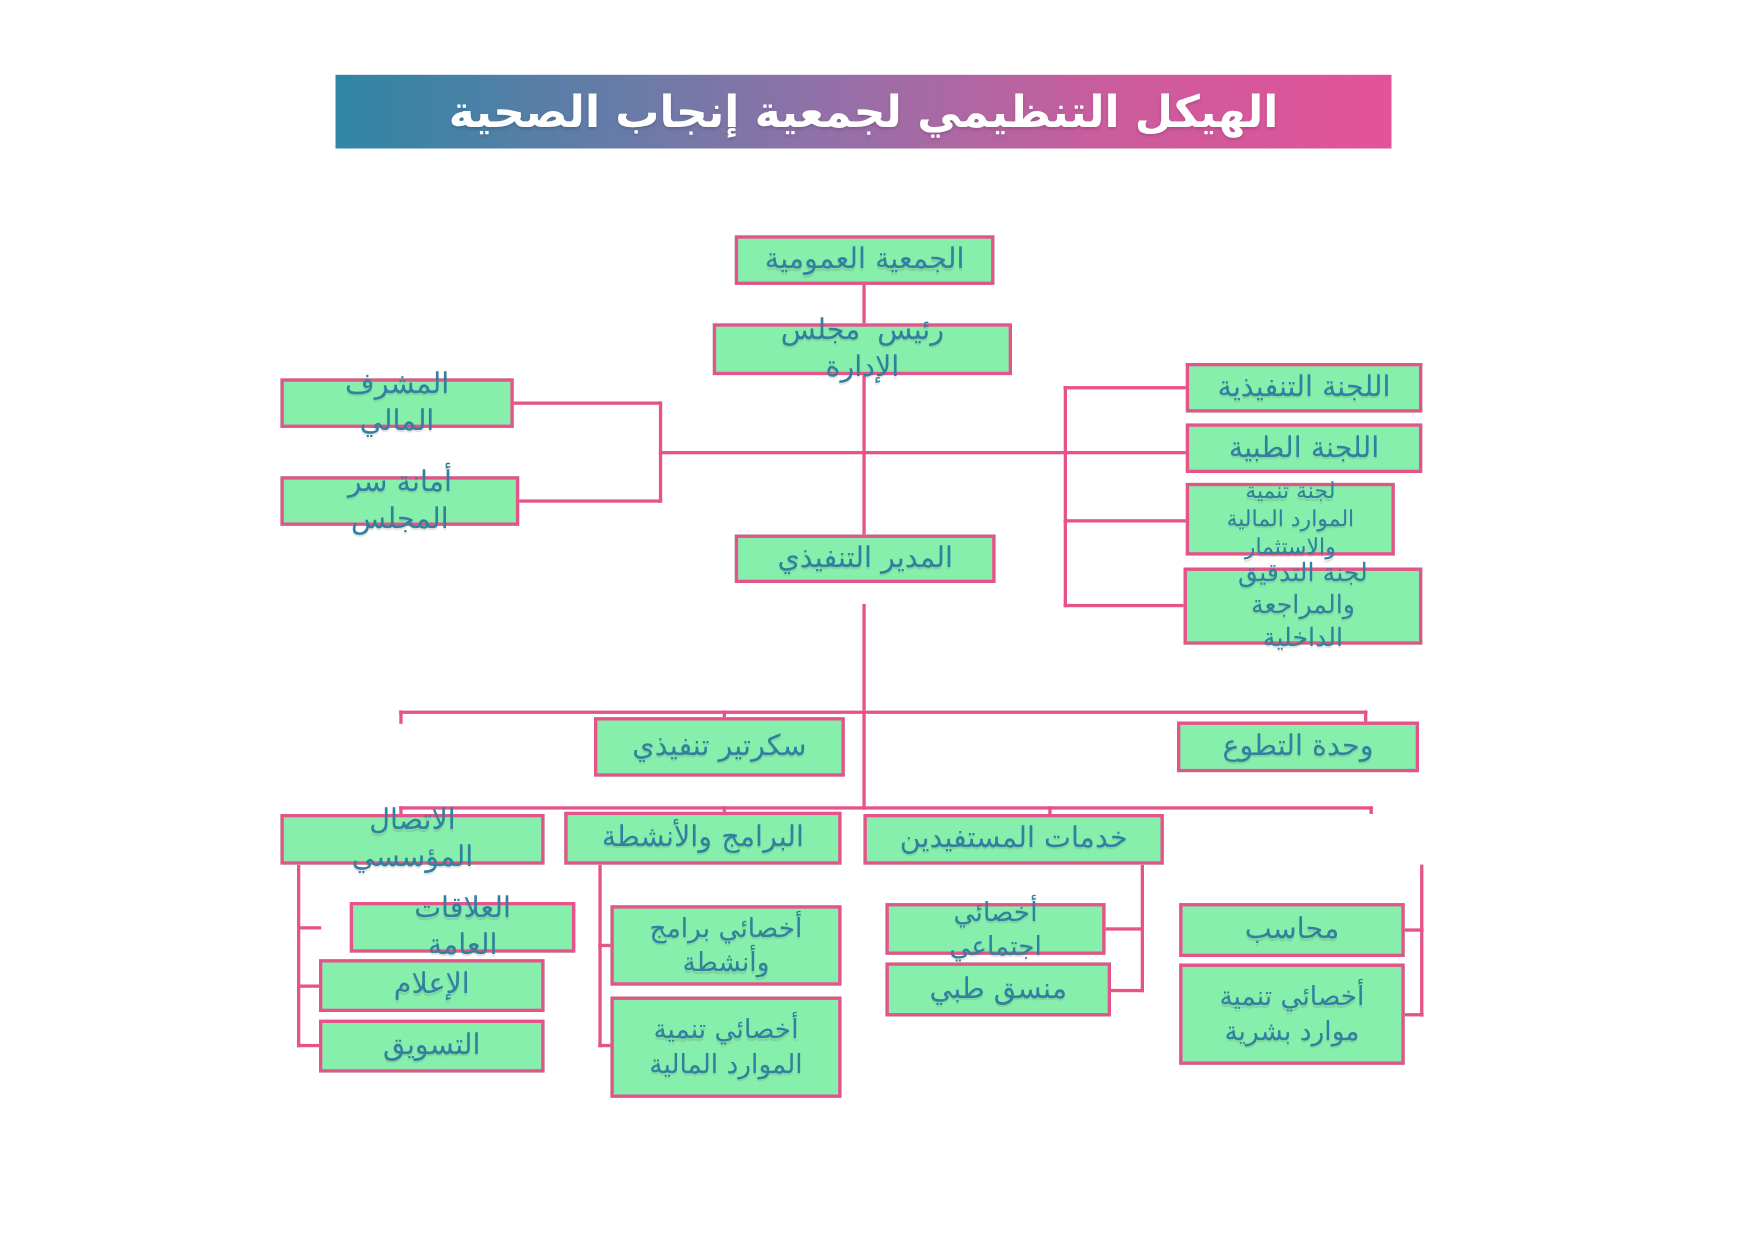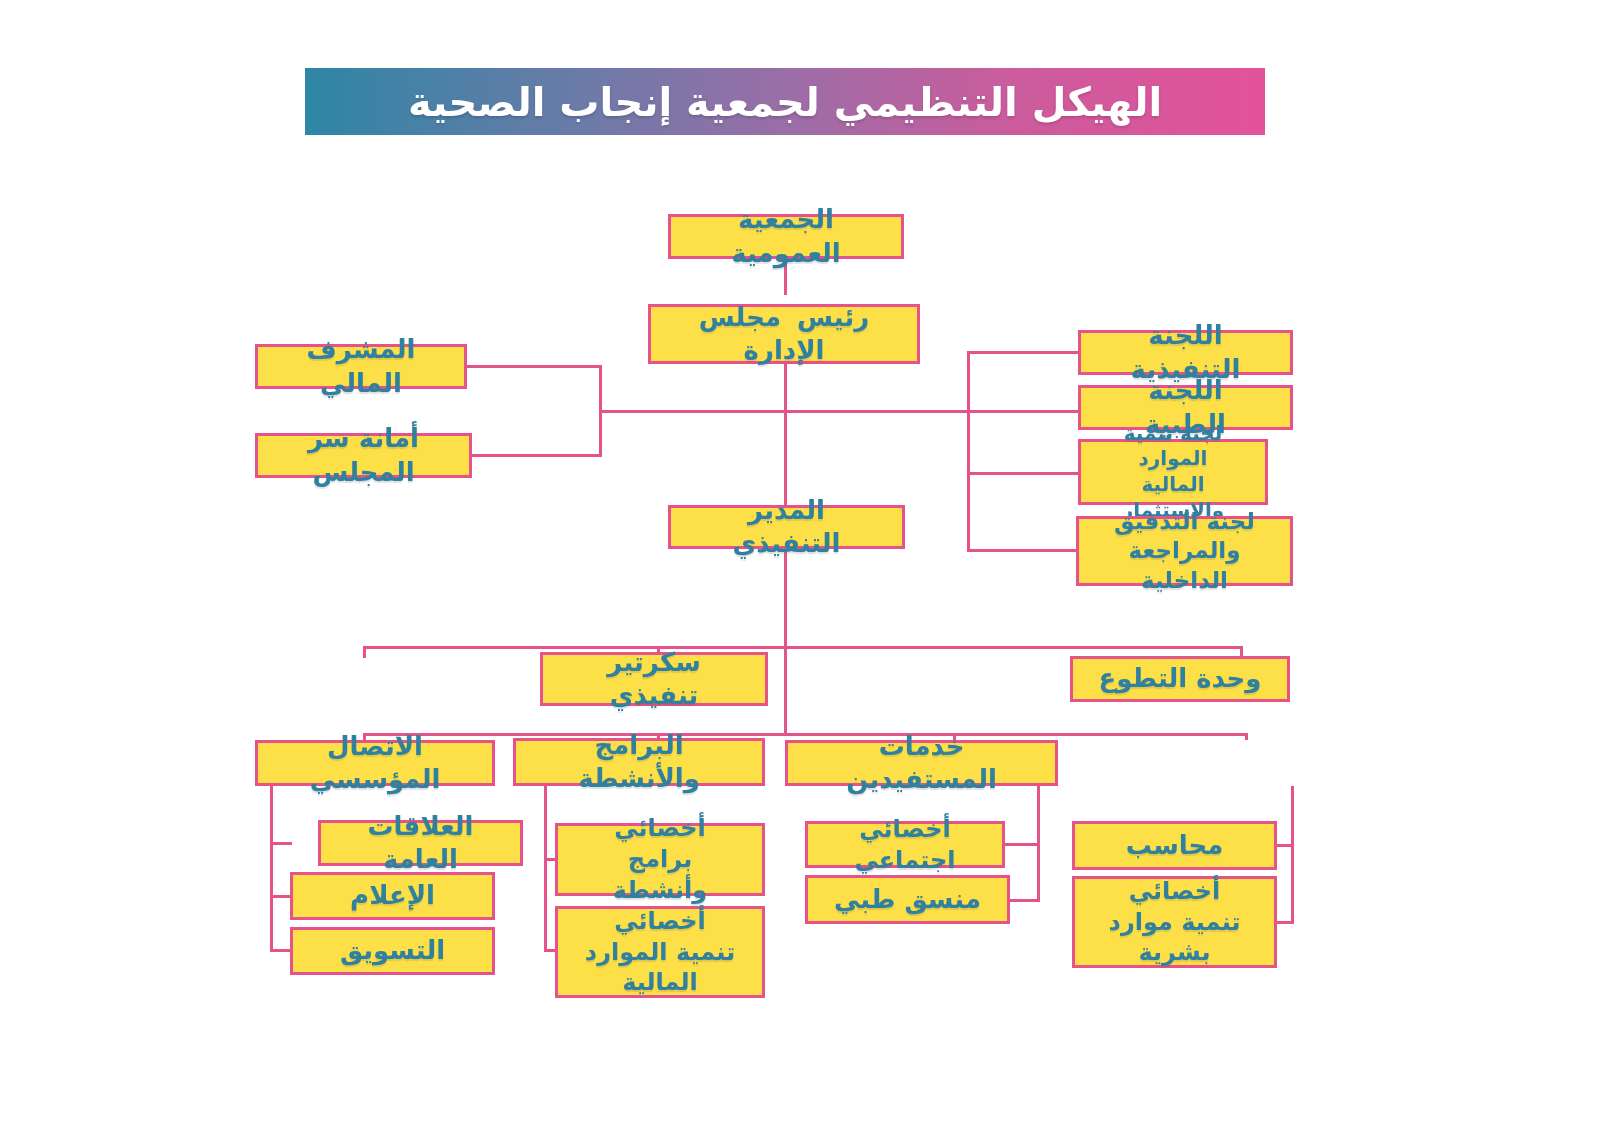--- a/index.html
+++ b/index.html
@@ -14,37 +14,37 @@
   }
   #canvas{position:relative;width:1600px;height:1131px;direction:ltr;}
   .title-banner{
     position:absolute;left:305px;top:68px;width:960px;height:67px;
     background:linear-gradient(to right,#2e86a5 0%,#6e7aa8 30%,#9a6ea7 50%,#c95d9d 72%,#e3529a 100%);
     color:#ffffff;font-size:40px;font-weight:bold;
     display:flex;align-items:center;justify-content:center;
     direction:rtl;text-shadow:0 2px 3px rgba(0,0,0,0.15);
   }
   .node{
-    position:absolute;background:#fde047;border:3px solid var(--pink);
-    color:var(--teal);font-weight:bold;font-size:26px;line-height:1.28;
+    position:absolute;background:#86efac;border:3px solid var(--pink);
+    color:var(--teal);font-weight:normal;font-size:26px;line-height:1.28;
     display:flex;align-items:center;justify-content:center;text-align:center;
     direction:rtl;box-sizing:border-box;padding:2px 24px;
     text-shadow:0 2px 1px rgba(90,90,90,0.18);
   }
   .line{position:absolute;background:var(--pink);}
   
   #n-general-assembly{left:668px;top:214px;width:236px;height:45px;}
-  #n-board-chairman{left:648px;top:304px;width:272px;height:60px;word-spacing:7px;}
+  #n-board-chairman{left:648px;top:294px;width:272px;height:47px;word-spacing:7px;}
   #n-financial-supervisor{left:255px;top:344px;width:212px;height:45px;}
   #n-board-secretariat{left:255px;top:433px;width:217px;height:45px;}
   #n-executive-committee{left:1078px;top:330px;width:215px;height:45px;}
   #n-medical-committee{left:1078px;top:385px;width:215px;height:45px;}
   #n-resources-committee{left:1078px;top:439px;width:190px;height:66px;font-size:20px;}
   #n-audit-committee{left:1076px;top:516px;width:217px;height:70px;font-size:23px;}
-  #n-executive-director{left:668px;top:505px;width:237px;height:44px;}
+  #n-executive-director{left:668px;top:486px;width:237px;height:44px;}
   #n-governance-unit{left:255px;top:656px;width:260px;height:46px;}
   #n-executive-secretary{left:540px;top:652px;width:228px;height:54px;}
   #n-volunteering-unit{left:1070px;top:656px;width:220px;height:46px;}
   #n-corporate-communication{left:255px;top:740px;width:240px;height:46px;}
   #n-programs-activities{left:513px;top:738px;width:252px;height:48px;}
   #n-beneficiary-services{left:785px;top:740px;width:273px;height:46px;}
   #n-financial-affairs{left:1068px;top:738px;width:240px;height:48px;}
   #n-public-relations{left:290px;top:820px;width:205px;height:46px;margin-left:28px;}
   #n-media{left:290px;top:872px;width:205px;height:48px;text-align:center;}
   #n-marketing{left:290px;top:927px;width:205px;height:48px;}

